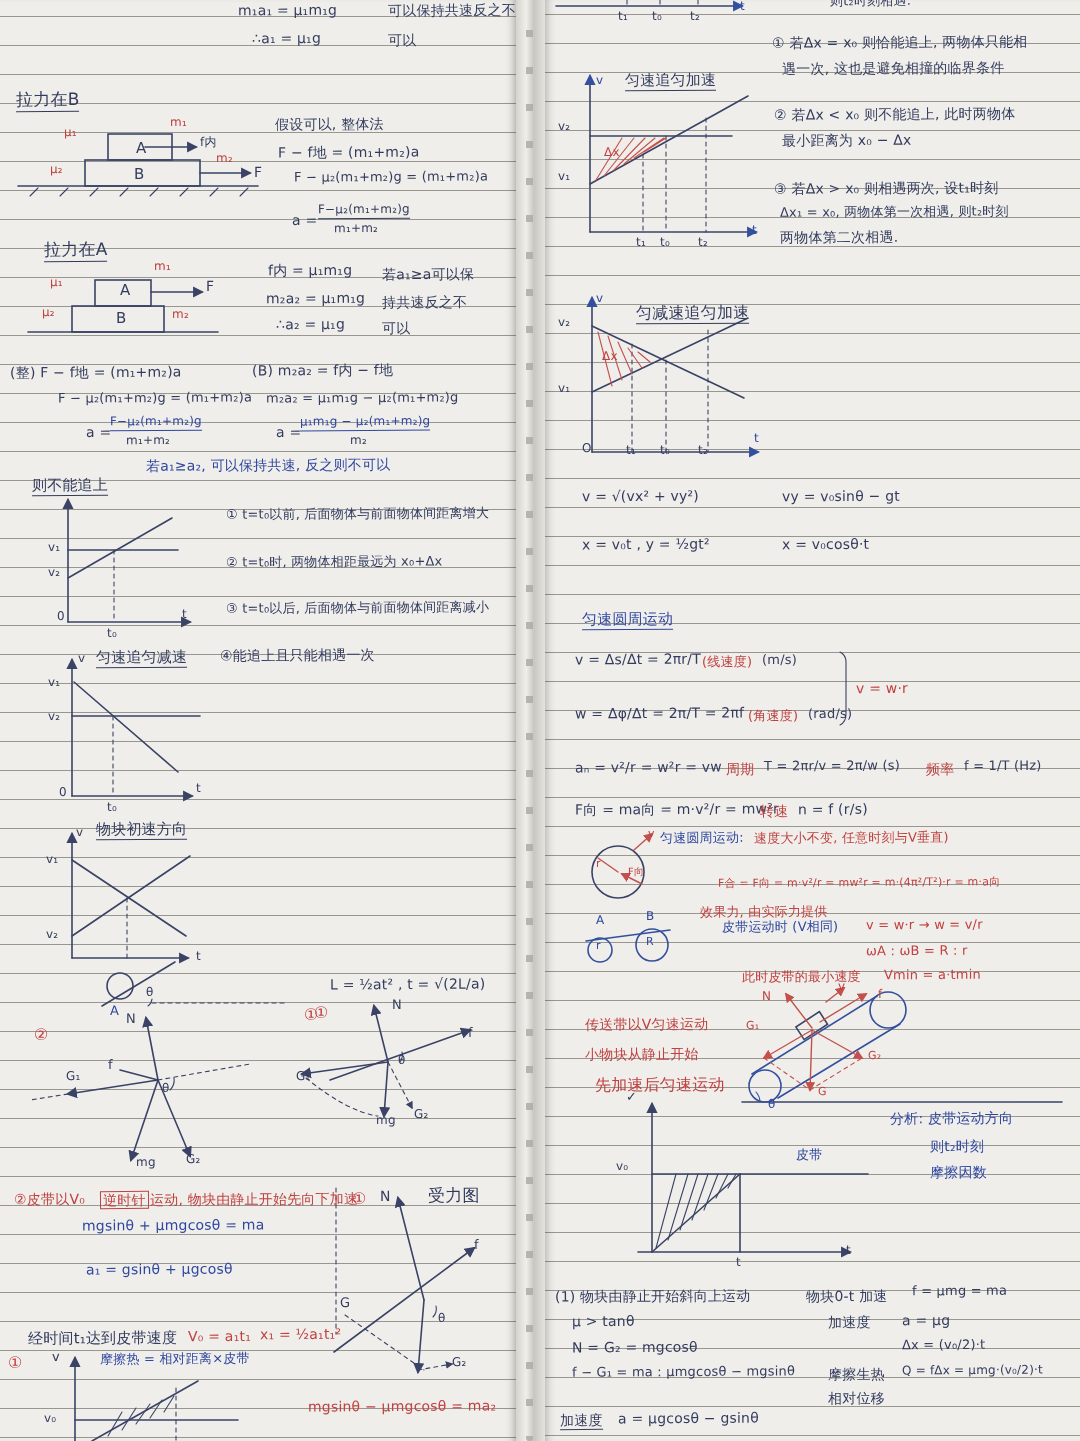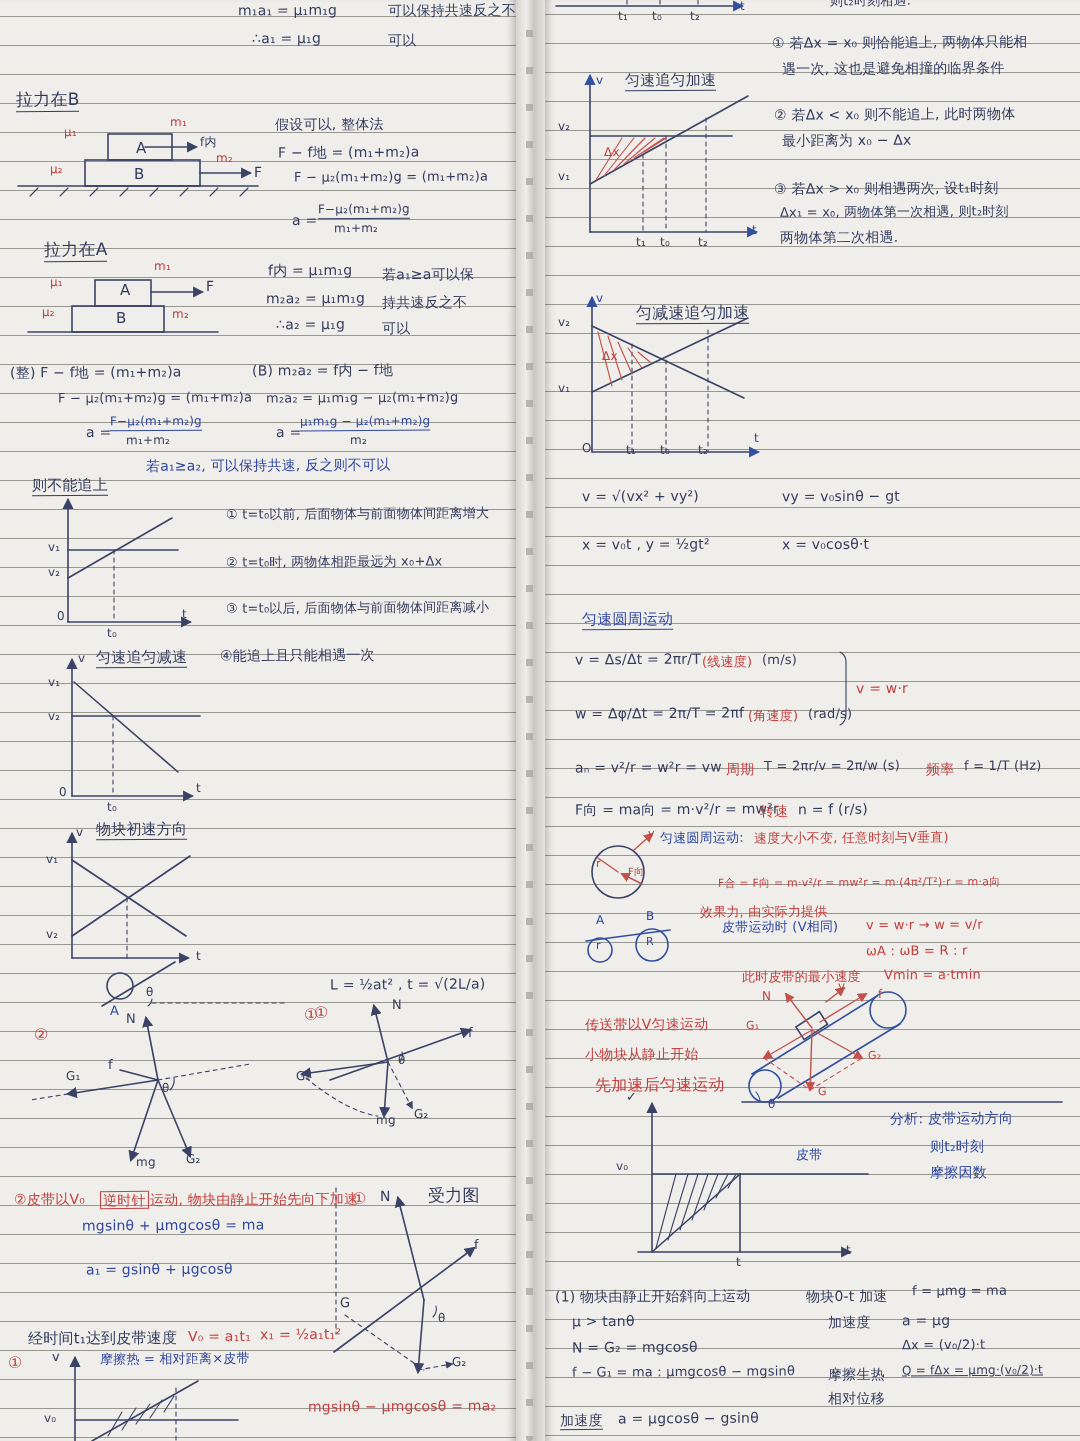--- a/index.html
+++ b/index.html
@@ -408,17 +408,17 @@
       <span class="t d" style="left: 806px; top: 1288px; font-size: 14px;">物块0-t 加速</span>
       <span class="t d" style="left: 912px; top: 1284px; font-size: 13px;">f = μmg = ma</span>
       <span class="t d" style="left: 572px; top: 1313px; font-size: 14px;">μ &gt; tanθ</span>
       <span class="t d" style="left: 828px; top: 1314px; font-size: 14px;">加速度</span>
       <span class="t d" style="left: 902px; top: 1312px; font-size: 14px;">a = μg</span>
       <span class="t d" style="left: 572px; top: 1339px; font-size: 14px;">N = G₂ = mgcosθ</span>
       <span class="t d" style="left: 828px; top: 1390px; font-size: 14px;">相对位移</span>
       <span class="t d" style="left: 902px; top: 1338px; font-size: 13px;">Δx = (v₀/2)·t</span>
       <span class="t d" style="left: 572px; top: 1365px; font-size: 13px;">f − G₁ = ma : μmgcosθ − mgsinθ</span>
       <span class="t d" style="left: 828px; top: 1366px; font-size: 14px;">摩擦生热</span>
-      <span class="t d" style="left: 902px; top: 1364px; font-size: 12px; text-decoration: underline;">Q = fΔx = μmg·(v₀/2)·t</span>
+      <span class="t d" style="left: 902px; top: 1364px; font-size: 12px;">Q = fΔx = μmg·(v₀/2)·t</span>
       <span class="t d u" style="left: 560px; top: 1412px; font-size: 14px;">加速度</span>
       <span class="t d" style="left: 618px; top: 1410px; font-size: 14px;">a = μgcosθ − gsinθ</span>
     </div>
 </div>
 
 </body></html>

